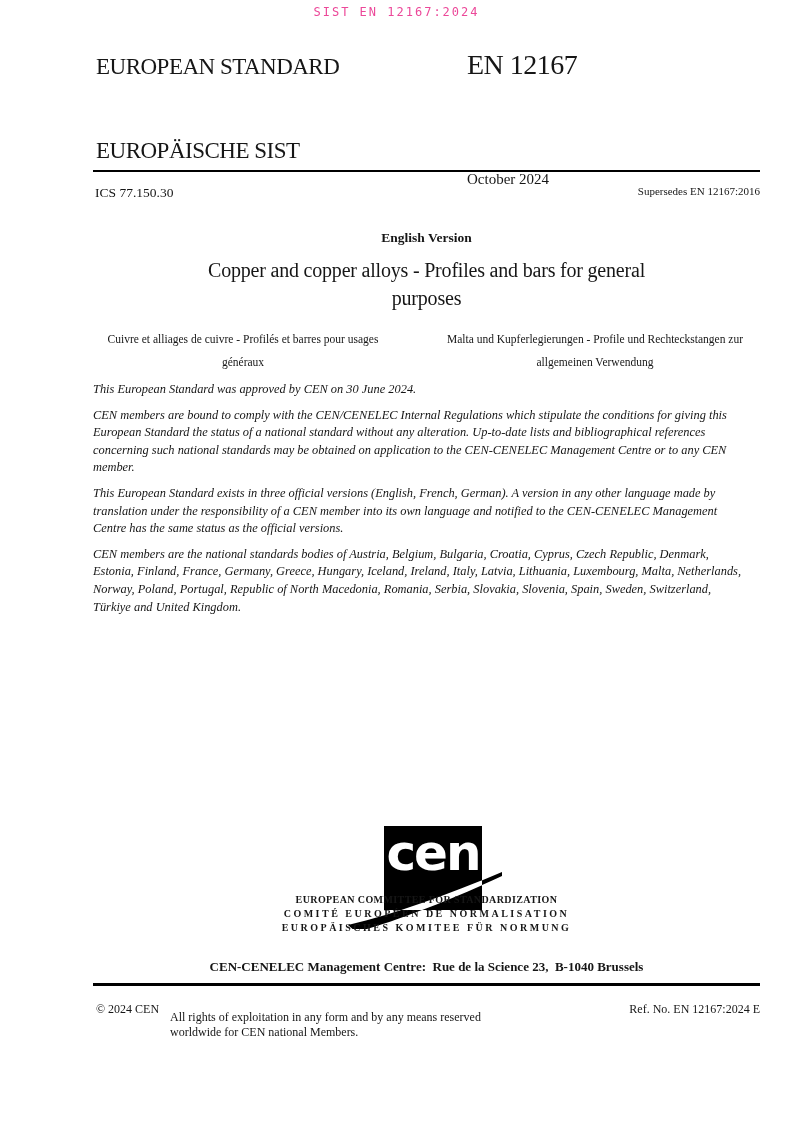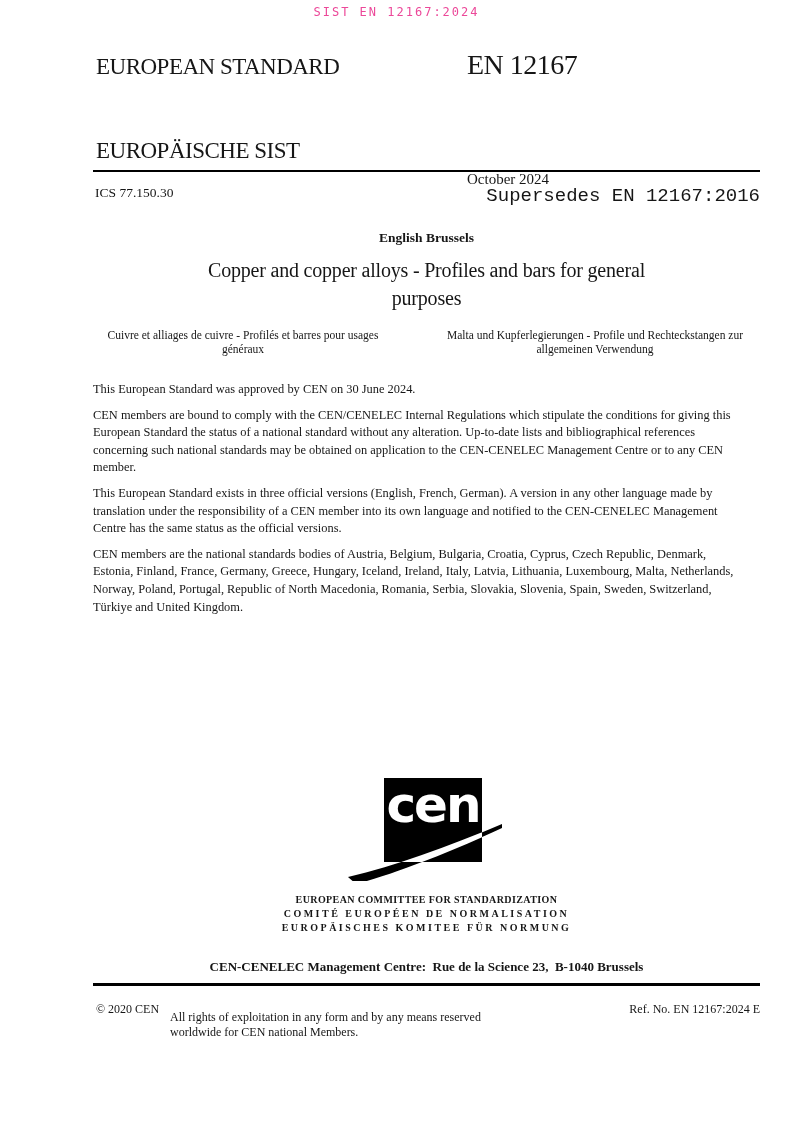--- a/index.html
+++ b/index.html
@@ -29,49 +29,49 @@
   }
   .hdr-date{
     position:absolute;left:467px;top:140px;
     font-size:15px;
     margin-top:31px;
   }
   .rule{position:absolute;left:93px;width:667px;background:#000;}
   .rule-1{top:170px;height:2px;}
   .rule-2{top:983px;height:3px;}
   .ics{position:absolute;left:95px;top:185px;font-size:13.5px;}
-  .supersedes{position:absolute;right:33px;top:185px;font-size:19px;font-family:Liberation Mono, monospace;}
+  .supersedes{position:absolute;right:33px;top:185px;font-size:11px;}
   .eng-version{
     position:absolute;left:93px;top:230px;width:667px;
     text-align:center;font-size:13.5px;font-weight:bold;
   }
   .doc-title{
     position:absolute;left:93px;top:256px;width:667px;
     text-align:center;
   }
   .doc-title-inner{
     max-width:480px;margin:0 auto;
     font-size:20px;line-height:28px;letter-spacing:-0.2px;
   }
   .subtitles{
     position:absolute;left:93px;top:328px;width:667px;
     display:flex;justify-content:space-between;
   }
   .subtitle{
-    font-size:11.5px;line-height:14px;text-align:center;
+    font-size:11.5px;line-height:23px;text-align:center;
   }
   .subtitle.fr{width:300px;}
   .subtitle.de{width:330px;}
   .body-text{
     position:absolute;left:93px;top:381px;width:664px;
     font-size:12.4px;line-height:17.6px;text-align:left;
   }
-  .body-text p{margin:0 16px 8px 0;}
+  .body-text p{margin:0 16px 8px 0;font-style:italic;}
   .logo-wrap{
-    position:absolute;left:340px;top:776px;width:170px;height:105px;
+    position:absolute;left:340px;top:824px;width:170px;height:105px;
   }
   .committee{
     position:absolute;left:93px;top:893px;width:667px;
     text-align:center;font-weight:bold;font-size:10px;line-height:14px;
   }
   .committee .spread{letter-spacing:2.5px;}
   .mgmt{
     position:absolute;left:93px;top:959px;width:667px;
     text-align:center;font-weight:bold;font-size:13px;
     white-space:pre-wrap;
@@ -94,21 +94,21 @@
   <div class="hdr-title" style="top:138px;">EUROPÄISCHE SIST</div>
 
   <div class="hdr-num">EN 12167</div>
   <div class="hdr-date">October 2024</div>
 
   <div class="rule rule-1"></div>
 
   <div class="ics">ICS 77.150.30</div>
   <div class="supersedes">Supersedes EN 12167:2016</div>
 
-  <div class="eng-version">English Brussels</div>
+  <div class="eng-version">English Version</div>
 
   <div class="doc-title">
     <div class="doc-title-inner">Copper and copper alloys - Profiles and bars for general purposes</div>
   </div>
 
   <div class="subtitles">
     <div class="subtitle fr">Cuivre et alliages de cuivre - Profilés et barres pour usages généraux</div>
     <div class="subtitle de">Malta und Kupferlegierungen - Profile und Rechteckstangen zur allgemeinen Verwendung</div>
   </div>
 
@@ -141,18 +141,18 @@
     <div style="letter-spacing:0.4px;">EUROPEAN COMMITTEE FOR STANDARDIZATION</div>
     <div class="spread">COMITÉ EUROPÉEN DE NORMALISATION</div>
     <div class="spread">EUROPÄISCHES KOMITEE FÜR NORMUNG</div>
   </div>
 
   <div class="mgmt">CEN-CENELEC Management Centre:  Rue de la Science 23,  B-1040 Brussels</div>
 
   <div class="rule rule-2"></div>
 
   <div class="footer">
-    <div class="copyright">© 2020 CEN</div>
+    <div class="copyright">© 2024 CEN</div>
     <div class="rights">All rights of exploitation in any form and by any means reserved worldwide for CEN national Members.</div>
     <div class="refno">Ref. No. EN 12167:2024 E</div>
   </div>
 
 </div>
 
 </body></html>

